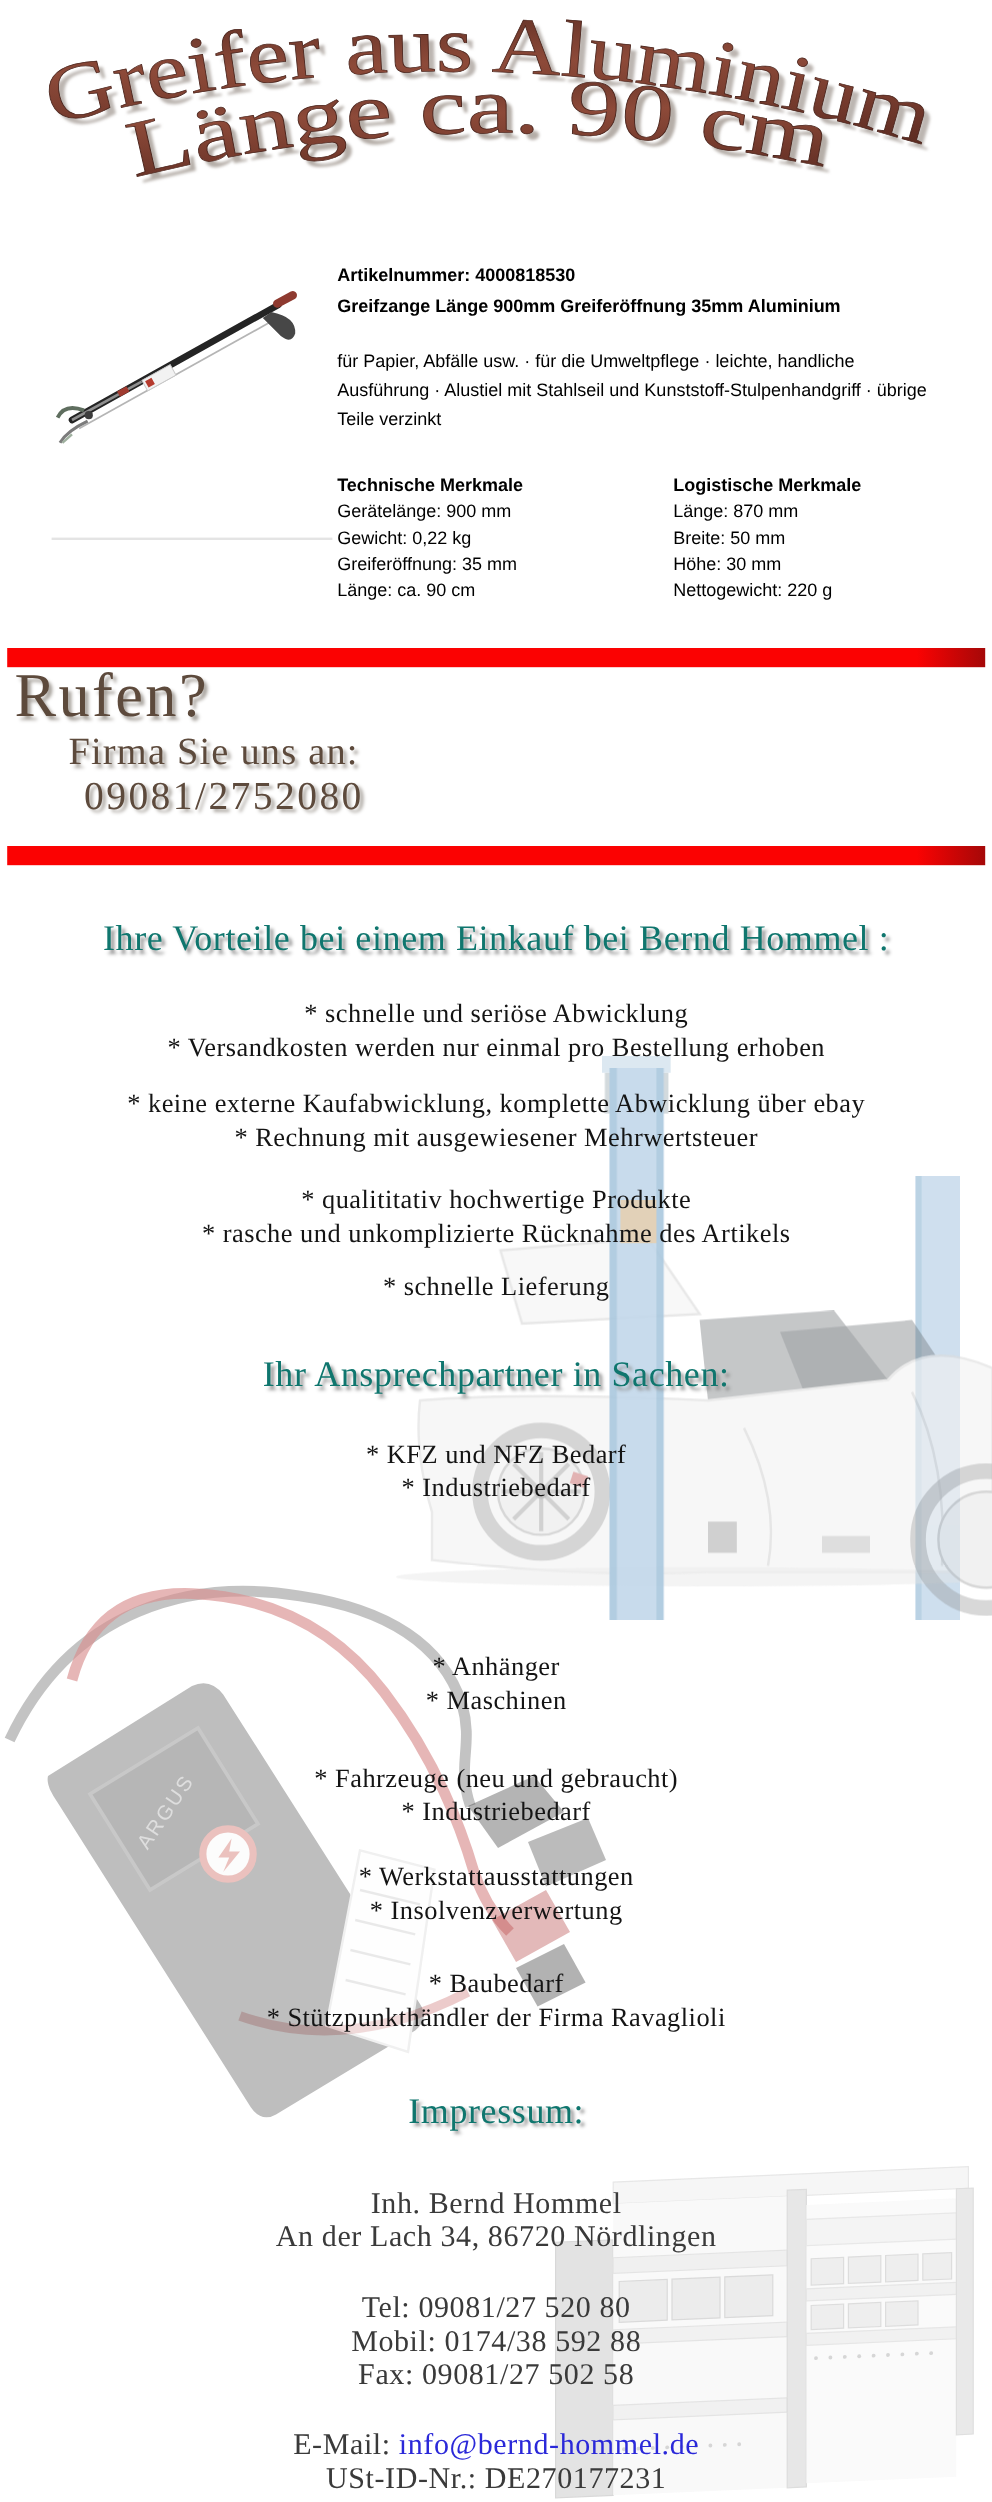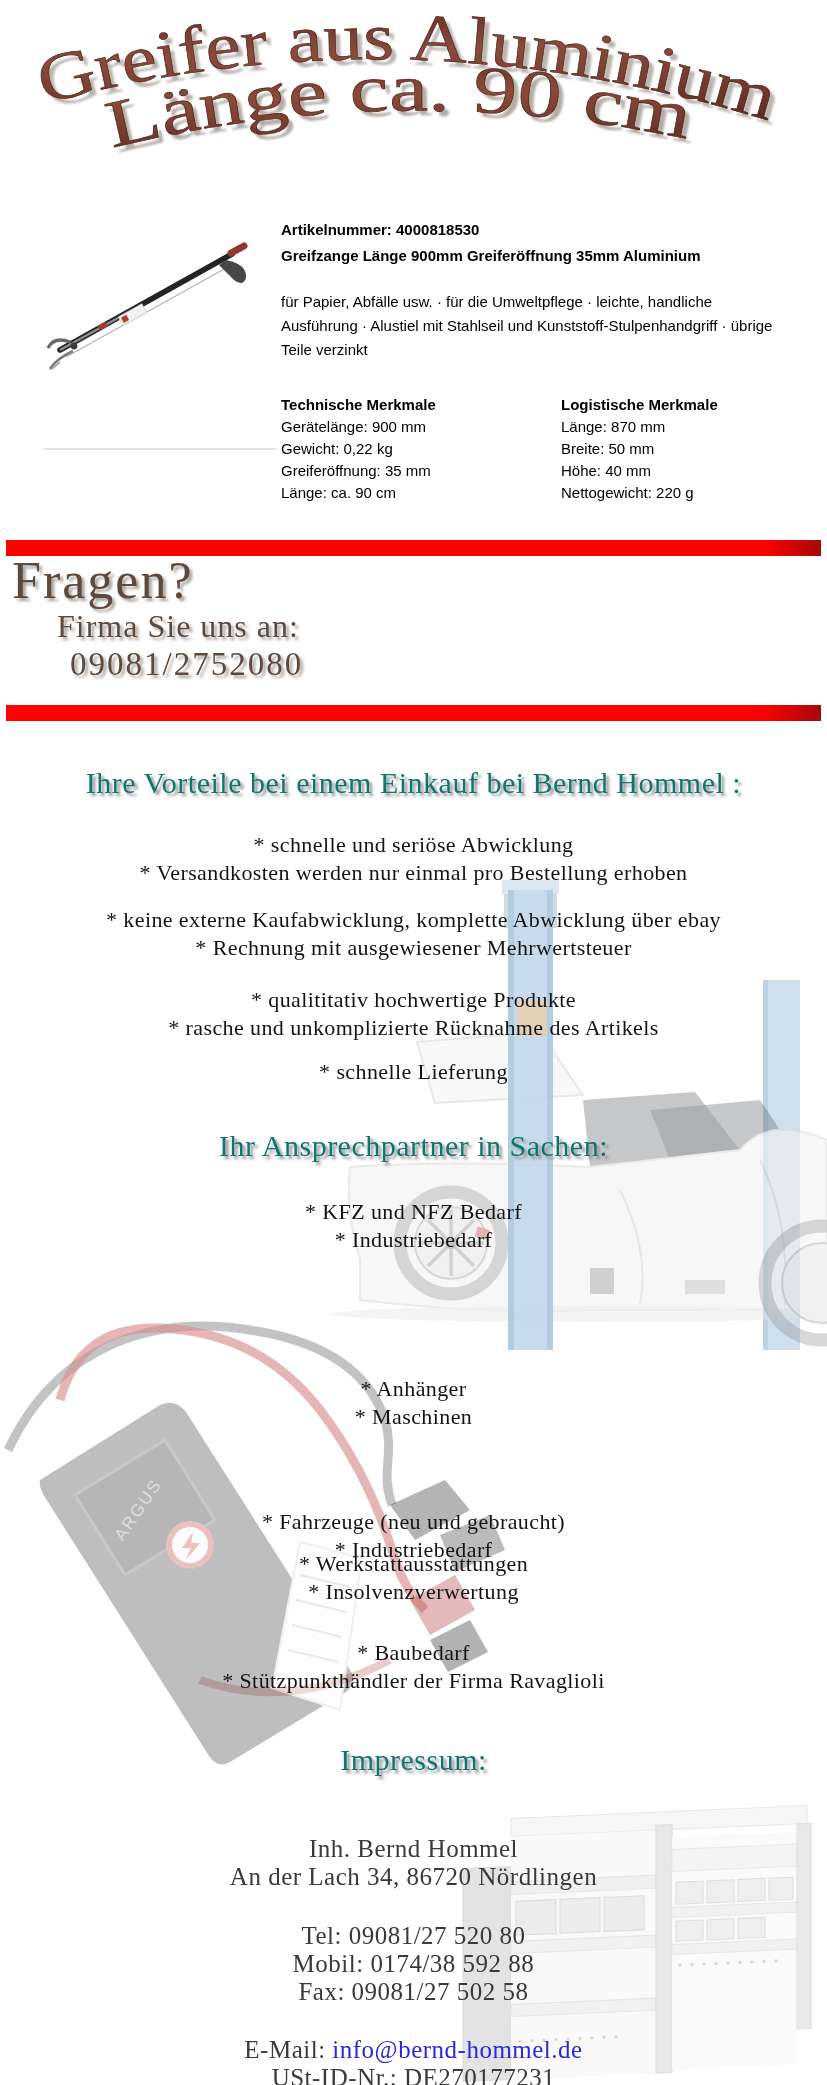--- a/index.html
+++ b/index.html
@@ -26,21 +26,21 @@
   .q{position:absolute;color:#5d4a3c;text-shadow:3px 3px 3px #a9a49e;z-index:2;}
   .q-head{left:12px;top:551px;font-size:52px;letter-spacing:2px;}
   .q-line{left:57px;top:608px;font-size:32px;letter-spacing:1px;}
   .q-phone{left:70px;top:646px;font-size:33px;letter-spacing:2px;}
 
   
   .cline{position:absolute;left:0;width:827px;text-align:center;z-index:2;}
   .group{font-size:22px;line-height:28px;color:#141414;letter-spacing:0.4px;}
   .heading{font-size:30px;line-height:38px;color:#0f766e;letter-spacing:0.5px;
            text-shadow:3px 3px 3px #8f8f8f;}
-  .contact{font-size:25px;line-height:28px;color:#3a3a3a;letter-spacing:0.5px;margin-top:12px;}
+  .contact{font-size:25px;line-height:28px;color:#3a3a3a;letter-spacing:0.5px;}
   .email-link{color:#2a28d9;text-decoration:none;}
 </style>
 </head>
 <body>
 
 <div class="page">
 
   <svg class="abs z2" style="left:0;top:0" width="827" height="180" viewBox="0 0 827 180">
     <defs>
       <path id="arcA" d="M 44,104 Q 410,4 792,128"></path>
@@ -99,26 +99,26 @@
     <div class="spec-head">Technische Merkmale</div>
     <div>Gerätelänge: 900 mm</div>
     <div>Gewicht: 0,22 kg</div>
     <div>Greiferöffnung: 35 mm</div>
     <div>Länge: ca. 90 cm</div>
   </div>
   <div class="spec-col sans" style="left:561px">
     <div class="spec-head">Logistische Merkmale</div>
     <div>Länge: 870 mm</div>
     <div>Breite: 50 mm</div>
-    <div>Höhe: 40 mm</div>
+    <div>Höhe: 30 mm</div>
     <div>Nettogewicht: 220 g</div>
   </div>
 
   <div class="redbar" style="top:540px"></div>
-  <div class="q q-head">Fragen?</div>
+  <div class="q q-head">Rufen?</div>
   <div class="q q-line">Firma Sie uns an:</div>
   <div class="q q-phone">09081/2752080</div>
   <div class="redbar" style="top:705px"></div>
 
   <svg class="abs z1" style="left:290px;top:860px" width="537" height="500" viewBox="0 0 537 500">
     <g opacity="0.8">
       <rect x="473" y="120" width="37" height="370" fill="#c3d8ea"></rect>
       <rect x="473" y="120" width="5" height="370" fill="#aac8de"></rect>
     </g>
     <g opacity="0.6">
@@ -248,21 +248,21 @@
   <div class="cline heading" style="top:1127px">Ihr Ansprechpartner in Sachen:</div>
 
   <div class="cline group" style="top:1198px">
     <div>* KFZ und NFZ Bedarf</div>
     <div>* Industriebedarf</div>
   </div>
   <div class="cline group" style="top:1375px">
     <div>* Anhänger</div>
     <div>* Maschinen</div>
   </div>
-  <div class="cline group" style="top:1508px">
+  <div class="cline group" style="top:1468px">
     <div>* Fahrzeuge (neu und gebraucht)</div>
     <div>* Industriebedarf</div>
   </div>
   <div class="cline group" style="top:1550px">
     <div>* Werkstattausstattungen</div>
     <div>* Insolvenzverwertung</div>
   </div>
   <div class="cline group" style="top:1639px">
     <div>* Baubedarf</div>
     <div>* Stützpunkthändler der Firma Ravaglioli</div>

